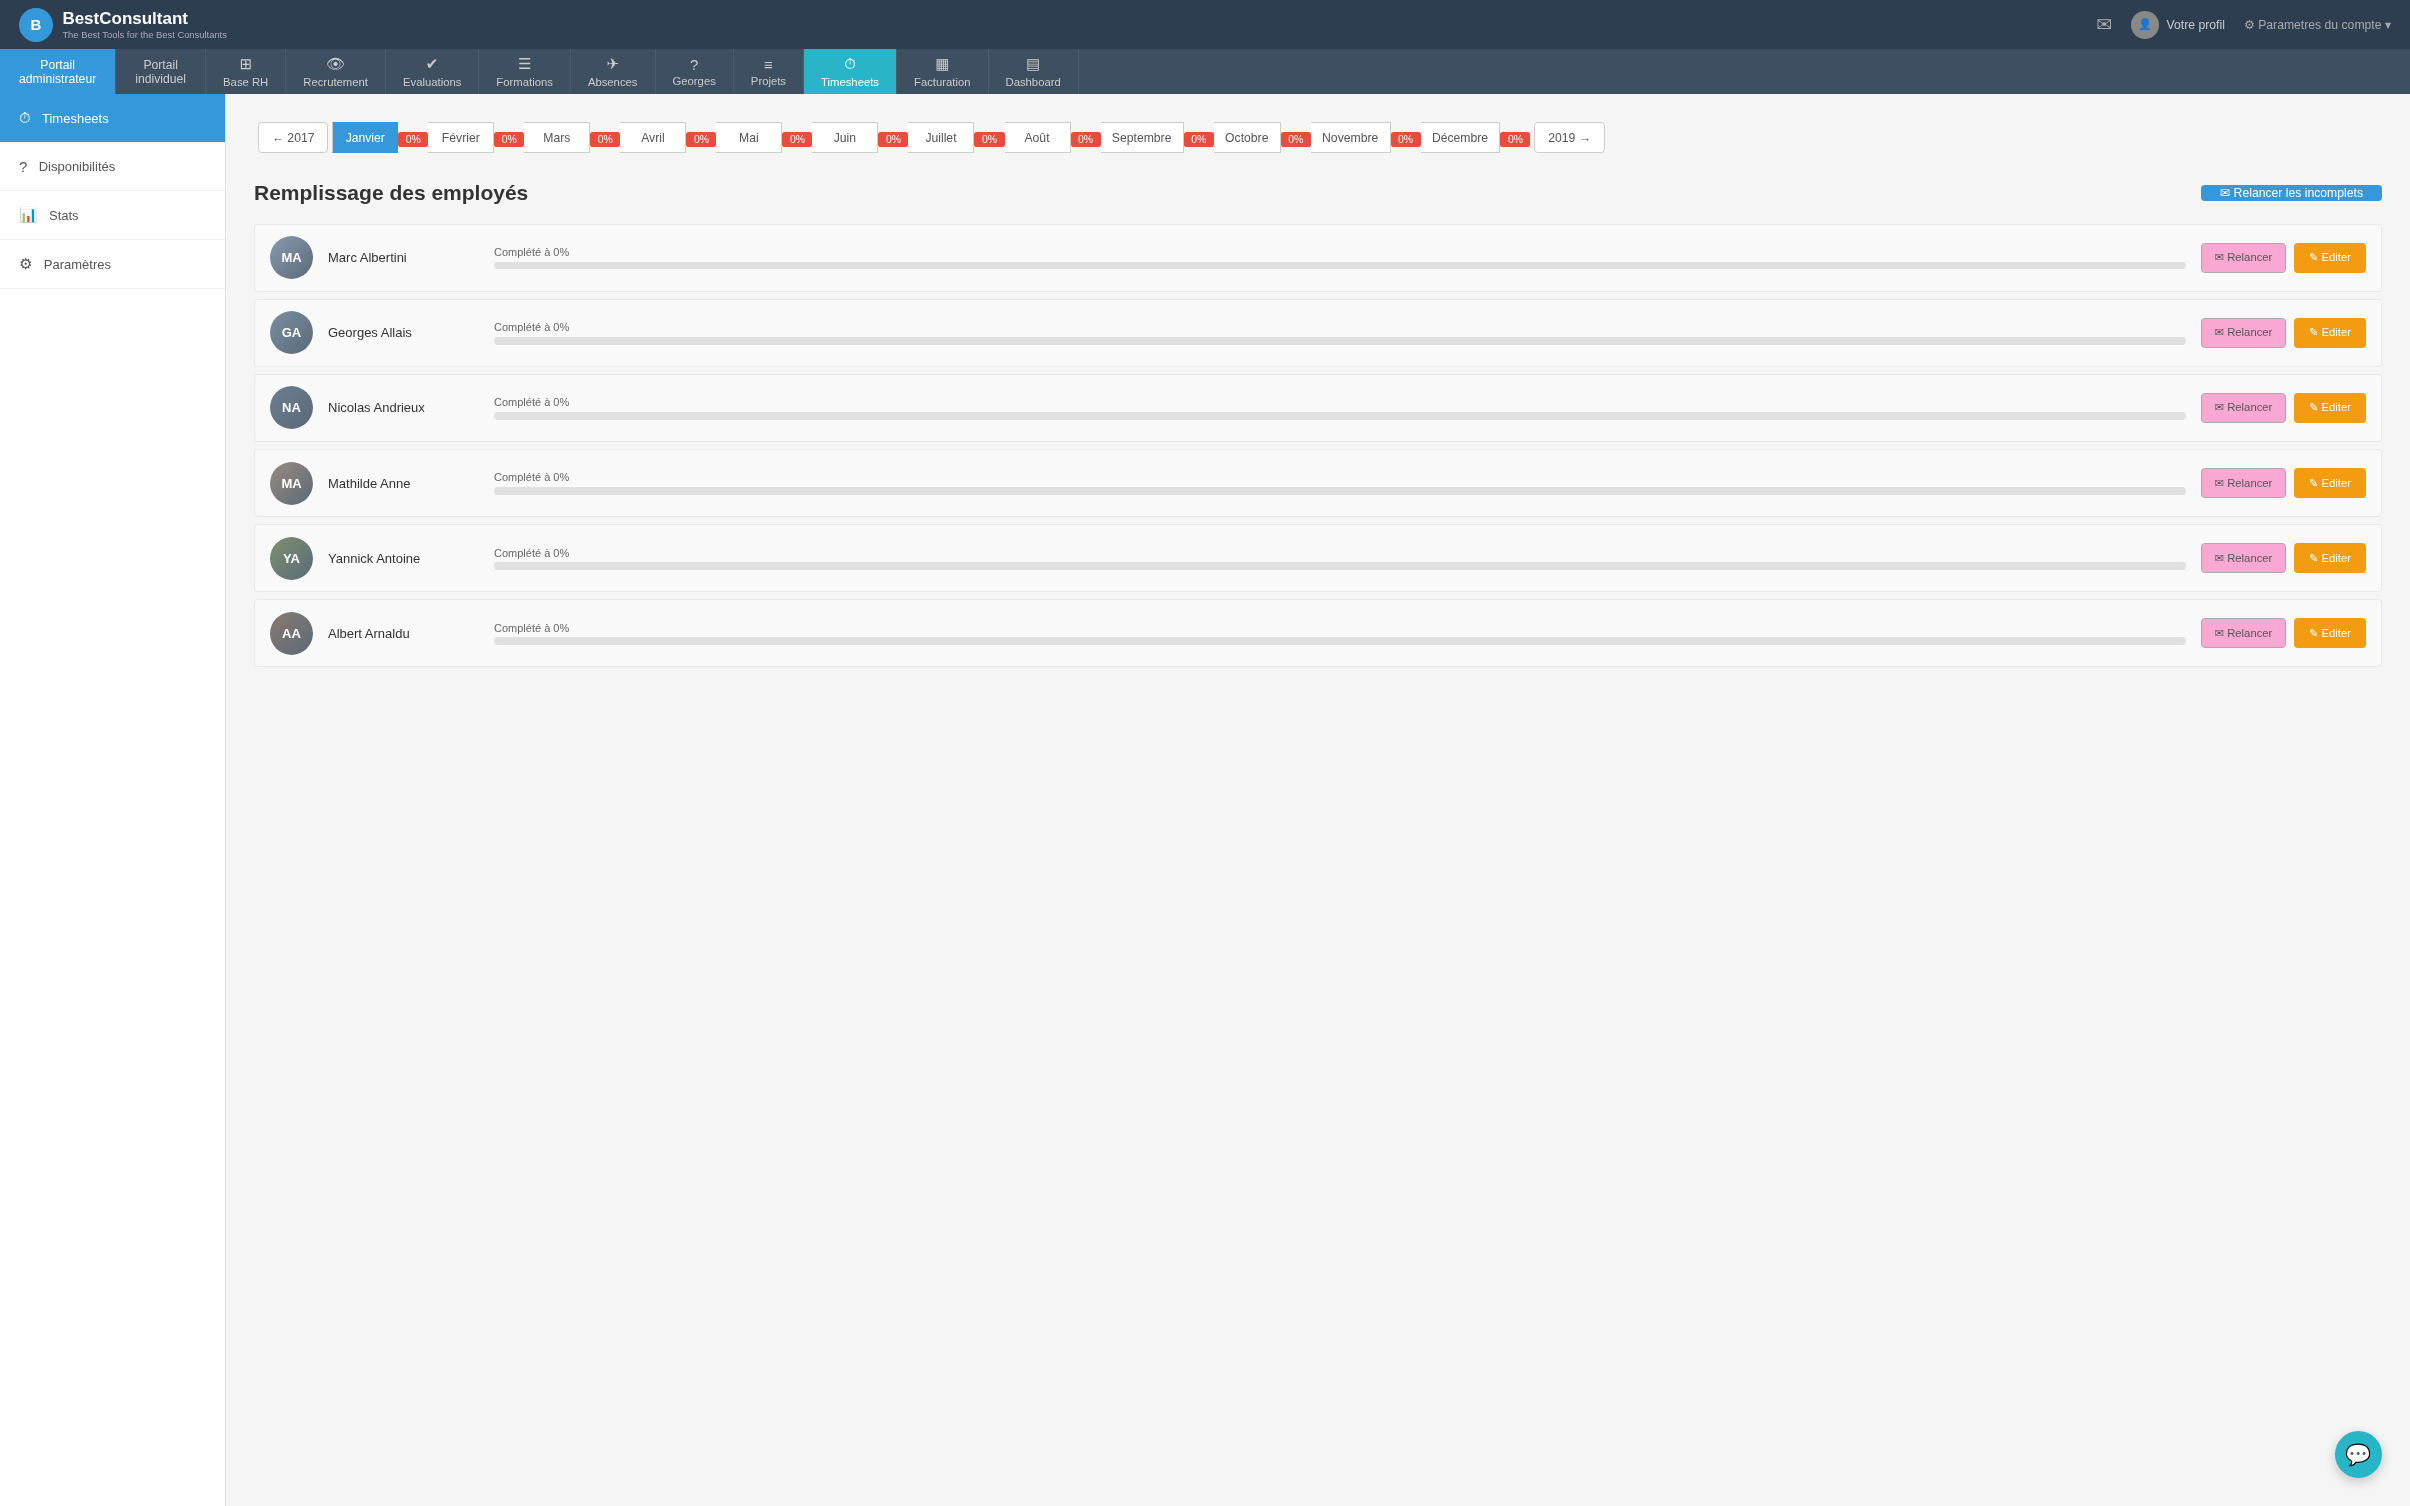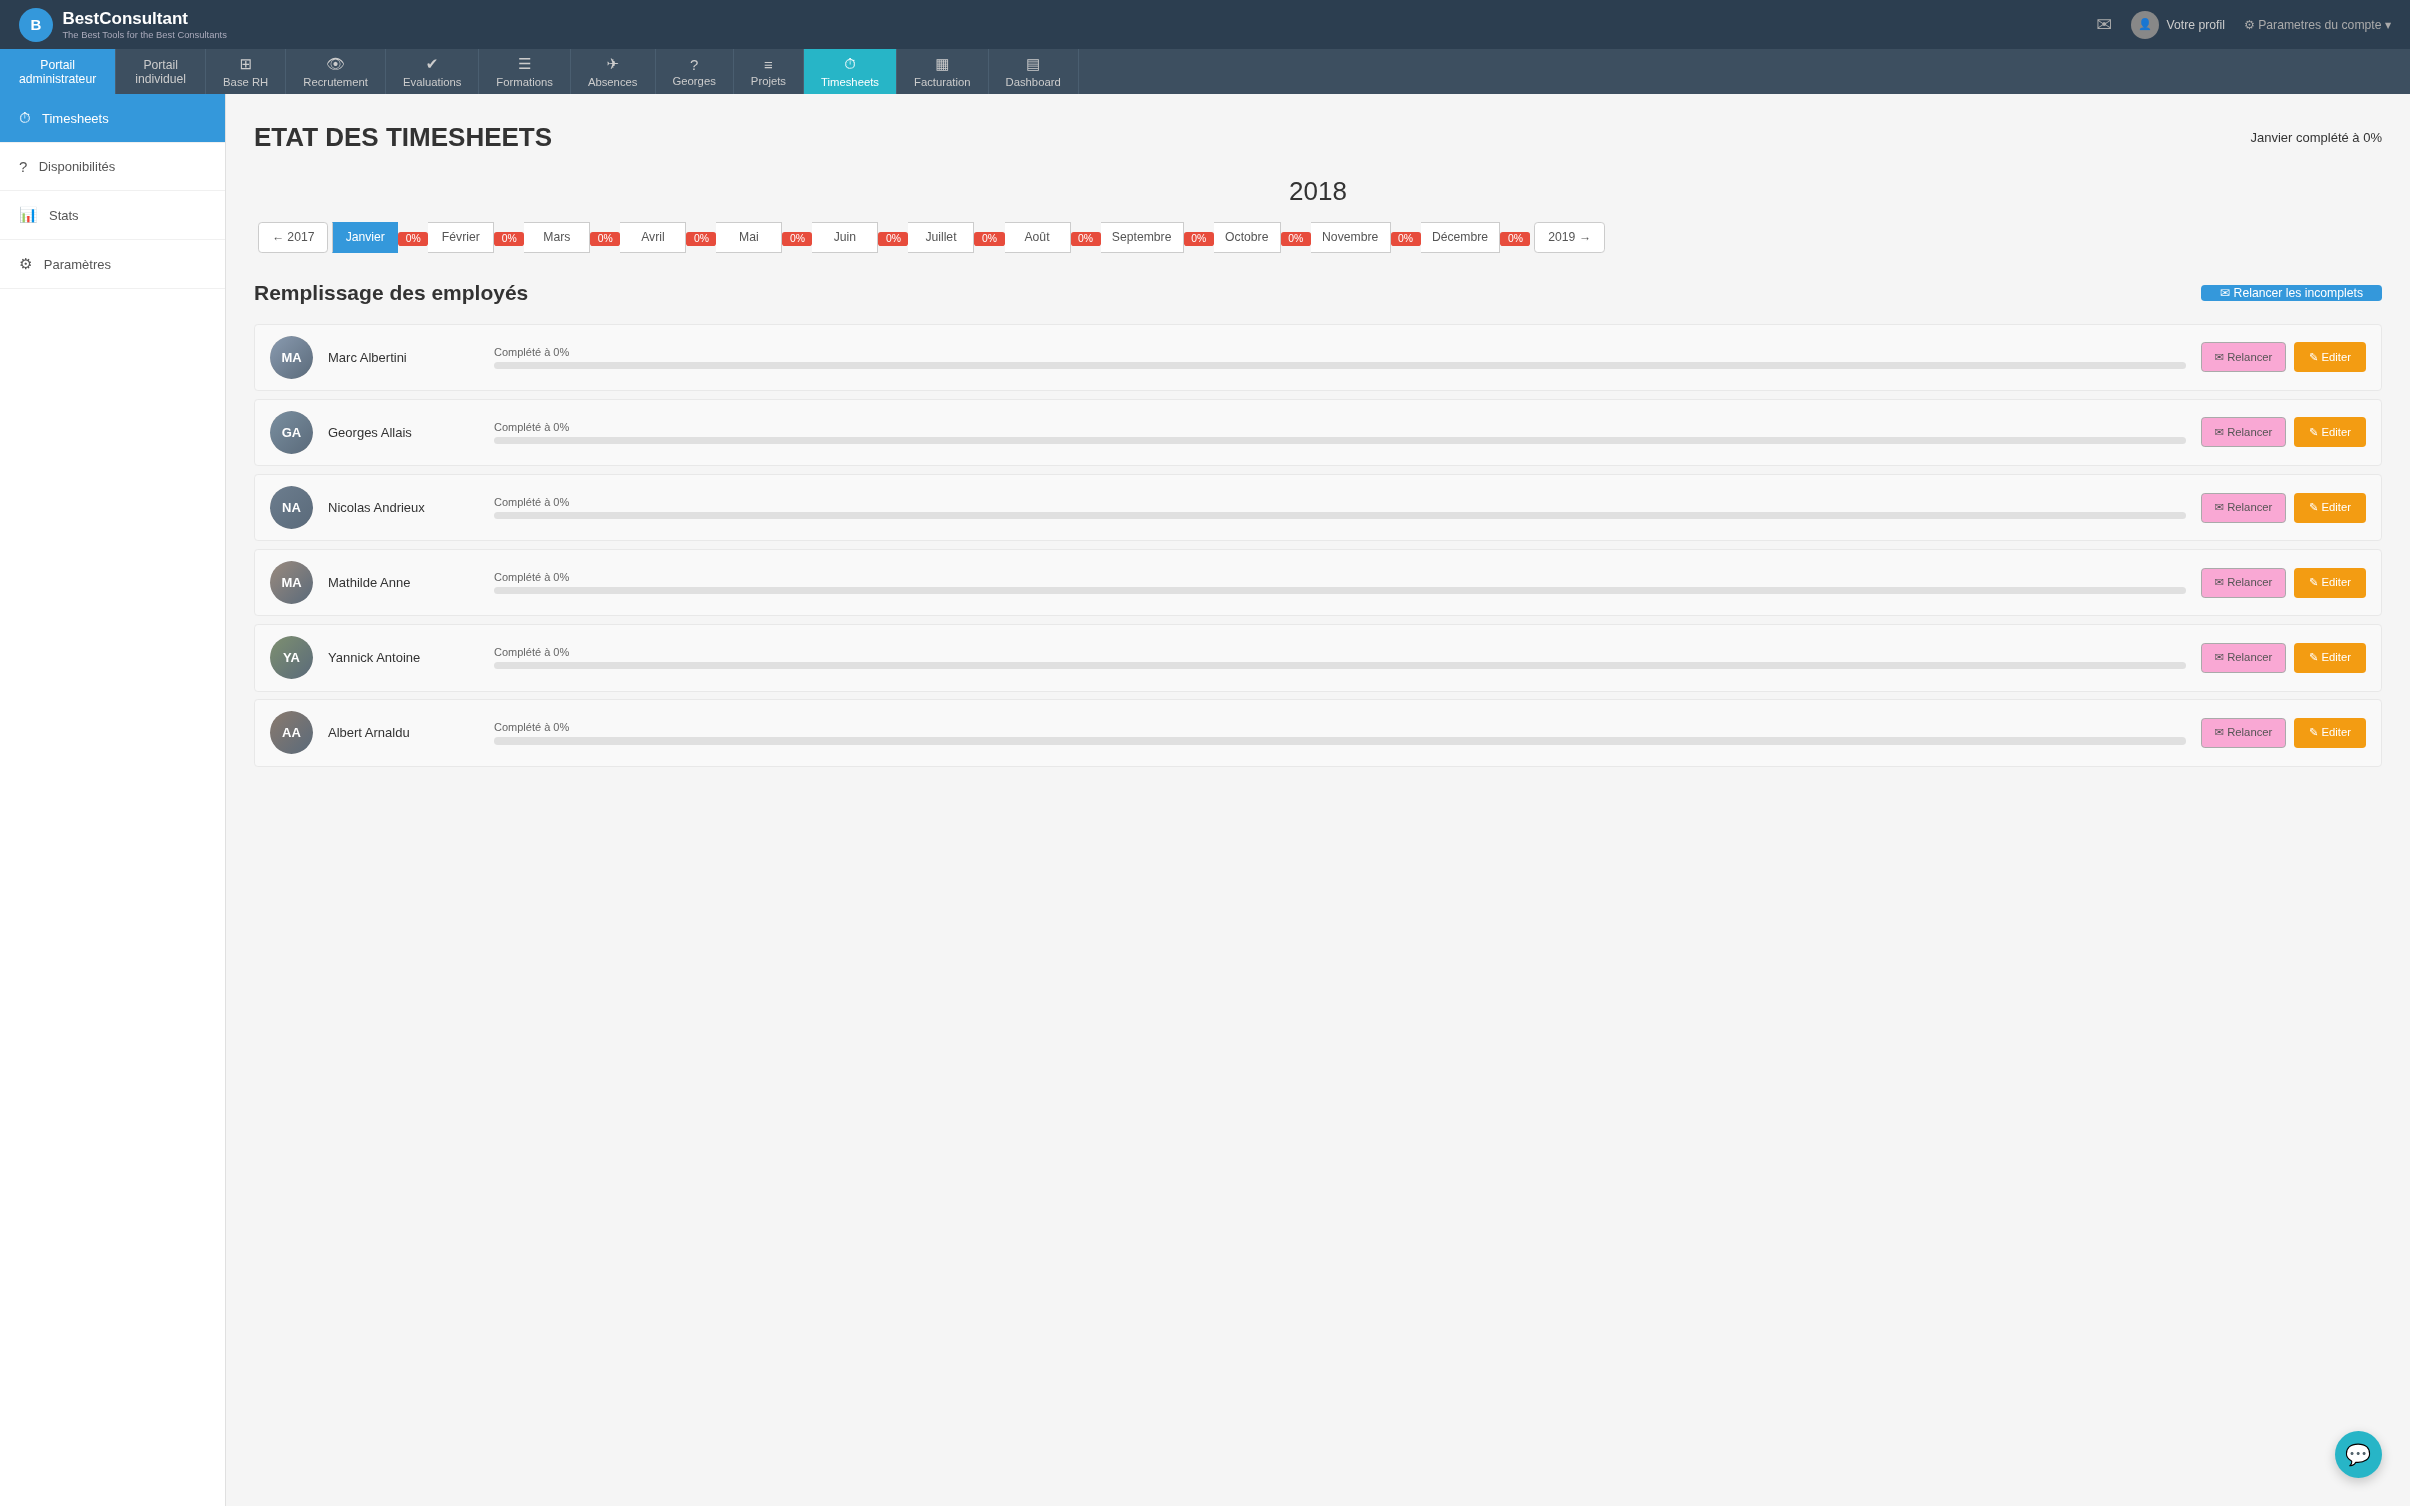--- a/index.html
+++ b/index.html
@@ -249,27 +249,22 @@
         <span class="s-icon">📊</span>
         <span>Stats</span>
       </div>
       <div class="sidebar-item">
         <span class="s-icon">⚙</span>
         <span>Paramètres</span>
       </div>
     </div>
 
   <div class="main-content">
-    <div class="page-header">
-      <h1 class="page-title">ETAT DES TIMESHEETS</h1>
-      <span class="completion-status">Janvier complété à 0%</span>
-    </div>
 
     <div class="year-section">
-      <div class="year-label">2018</div>
       <div class="months-row">
         <button class="nav-year-btn">← 2017</button>
         <div id="months-container" style="display:flex;">
             <div class="month-col">
               <button class="month-btn active">Janvier</button>
               <div class="month-badge">0%</div>
             </div>
             <div class="month-col">
               <button class="month-btn">Février</button>
               <div class="month-badge">0%</div>

